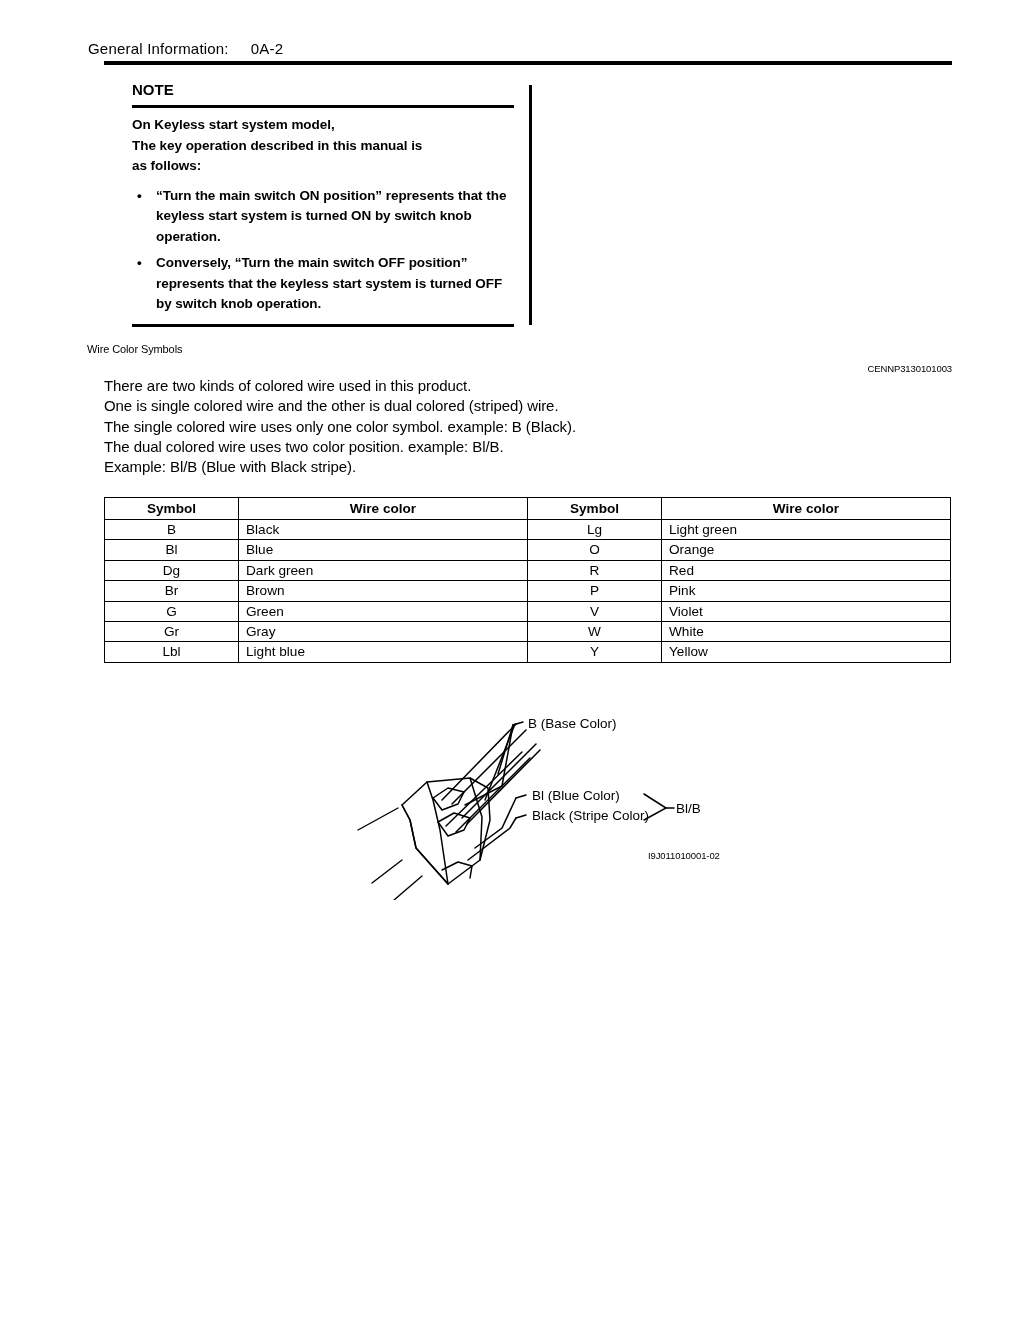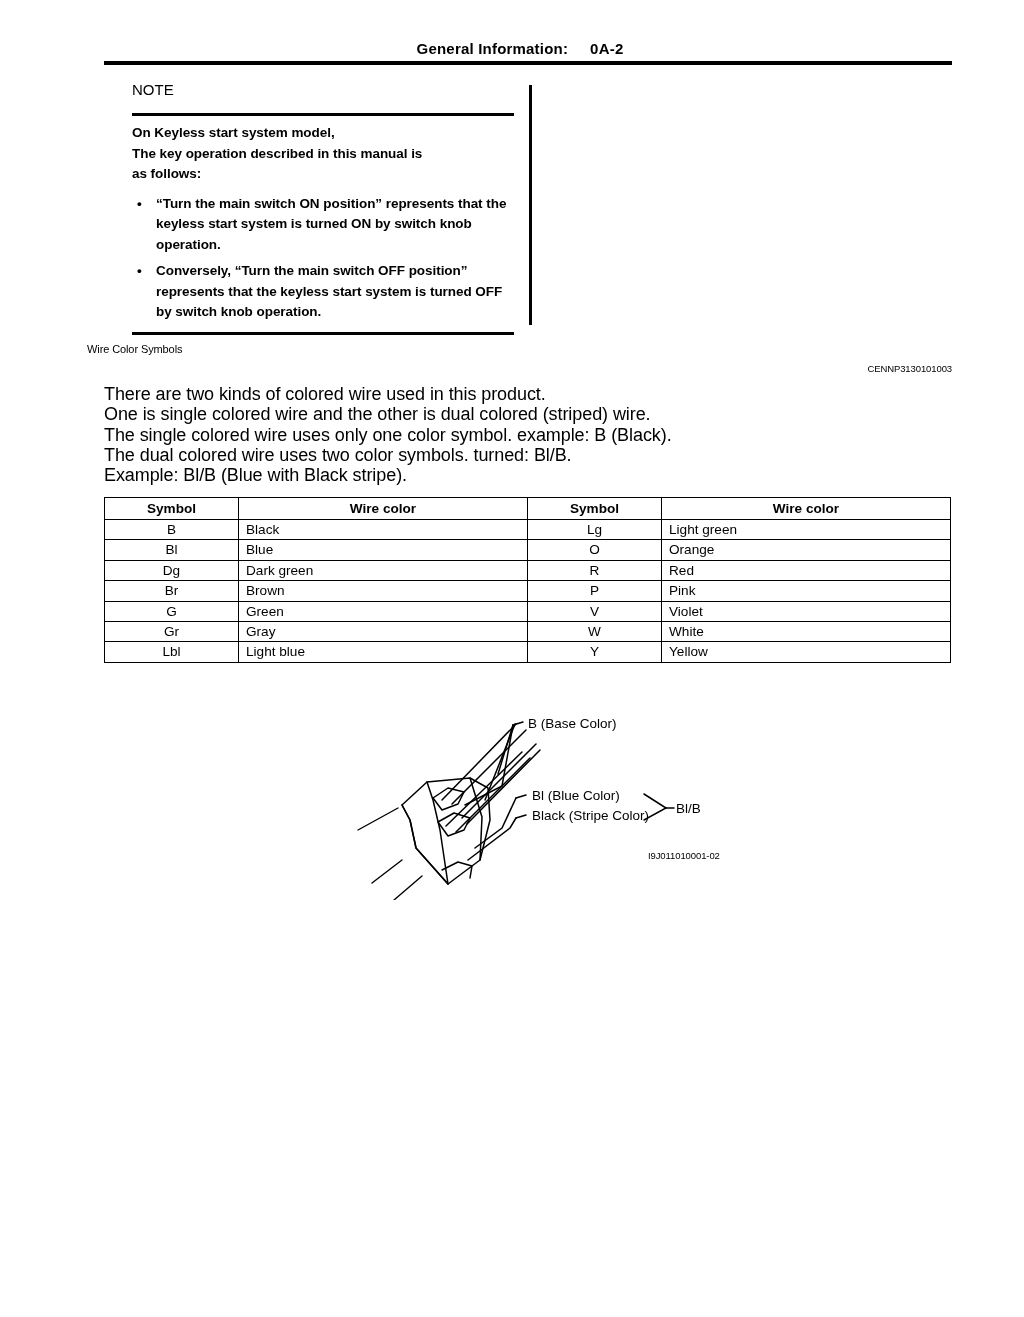--- a/index.html
+++ b/index.html
@@ -12,26 +12,26 @@
     height: 1317px;
     position: relative;
     font-family: "Liberation Sans", sans-serif;
     color: #000000;
     overflow: hidden;
   }
 
   
   .page-header {
     position: absolute;
-    left: 96px;
+    left: 88px;
     top: 40px;
     width: 848px;
-    text-align: center;
+    text-align: left;
     font-size: 15px;
-    font-weight: bold;
+    font-weight: normal;
     letter-spacing: 0.2px;
     white-space: nowrap;
   }
   .page-header .hdr-title { margin-right: 22px; }
   .header-rule {
     position: absolute;
     left: 104px;
     top: 61px;
     width: 848px;
     height: 4px;
@@ -40,23 +40,23 @@
 
   
   .note-box {
     position: absolute;
     left: 132px;
     top: 80px;
     width: 385px;
   }
   .note-label {
     font-size: 15px;
-    font-weight: normal;
+    font-weight: bold;
     line-height: 19px;
-    padding-bottom: 14px;
+    padding-bottom: 6px;
   }
   .note-rule-top {
     width: 382px;
     height: 3px;
     background: #000;
     margin-bottom: 7px;
   }
   .note-rule-bottom {
     width: 382px;
     height: 3px;
@@ -112,23 +112,23 @@
   .ref-code {
     position: absolute;
     right: 72px;
     top: 363px;
     font-size: 9.5px;
     letter-spacing: -0.1px;
   }
   .body-text {
     position: absolute;
     left: 104px;
-    top: 384px;
+    top: 376px;
     width: 860px;
-    font-size: 18px;
+    font-size: 15px;
     line-height: 20.3px;
     letter-spacing: -0.08px;
   }
   .body-text div { white-space: nowrap; }
 
   
   .wire-table {
     position: absolute;
     left: 104px;
     top: 497px;
@@ -207,21 +207,21 @@
 </div>
 <div class="note-divider-v"></div>
 
 <div class="section-title">Wire Color Symbols</div>
 <div class="ref-code">CENNP3130101003</div>
 
 <div class="body-text">
   <div>There are two kinds of colored wire used in this product.</div>
   <div>One is single colored wire and the other is dual colored (striped) wire.</div>
   <div>The single colored wire uses only one color symbol. example: B (Black).</div>
-  <div>The dual colored wire uses two color symbols. turned: Bl/B.</div>
+  <div>The dual colored wire uses two color position. example: Bl/B.</div>
   <div>Example: Bl/B (Blue with Black stripe).</div>
 </div>
 
 <table class="wire-table">
   <colgroup>
     <col class="col-sym">
       <col class="col-name">
       <col class="col-sym">
       <col class="col-name">
   </colgroup>

